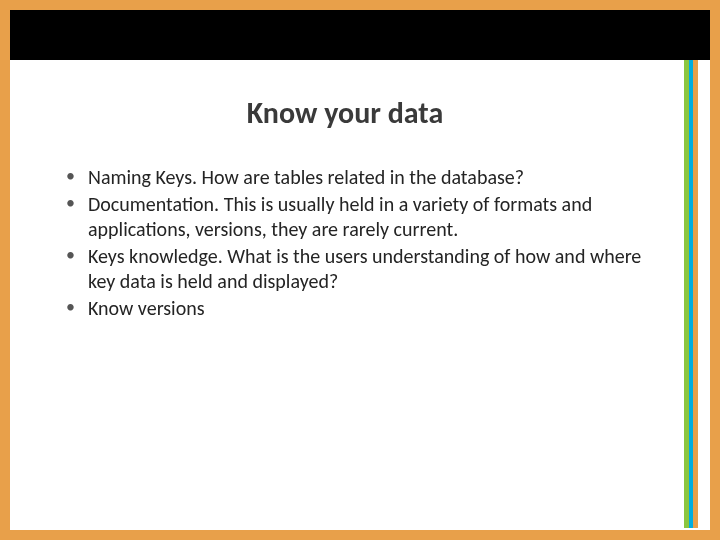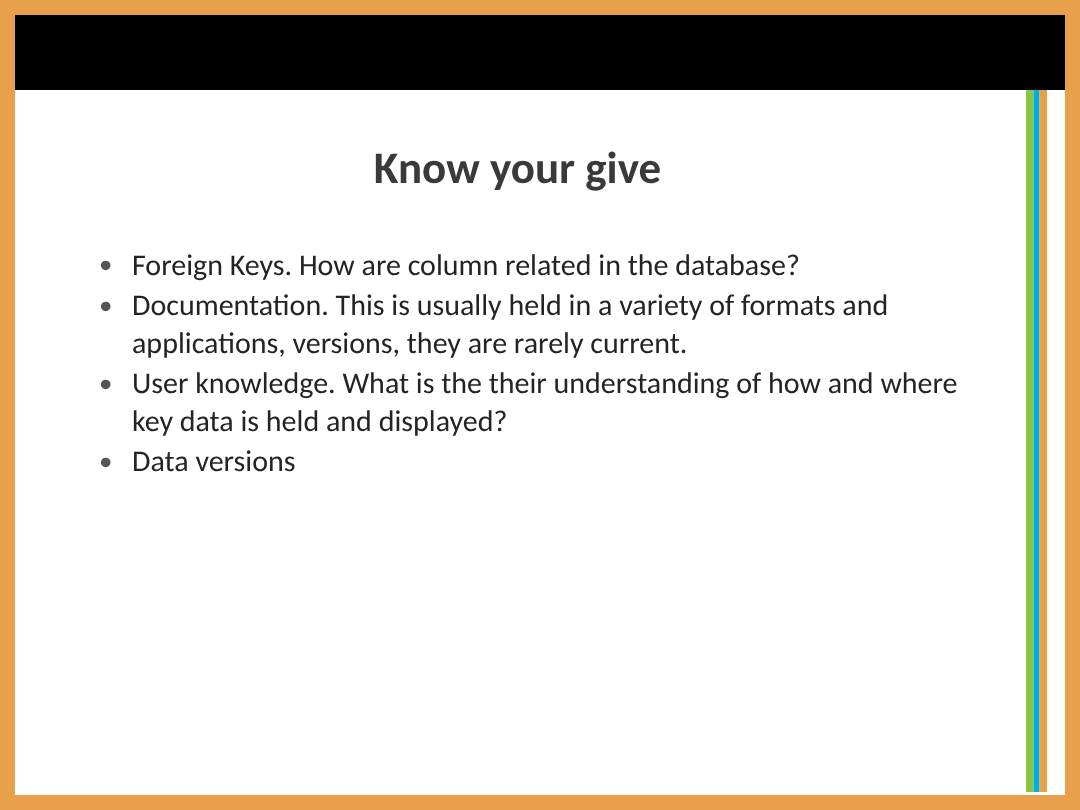--- a/index.html
+++ b/index.html
@@ -80,22 +80,22 @@
 
 <div class="outer-border"></div>
 <div class="header-black"></div>
 <div class="inner-white"></div>
 <div class="accent-stripes">
   <div class="stripe s-green"></div>
   <div class="stripe s-blue"></div>
   <div class="stripe s-orange"></div>
 </div>
 
-<div class="title">Know your give</div>
+<div class="title">Know your data</div>
 
 <div class="content">
   <ul>
-    <li>Foreign Keys.  How are column related in the database?</li>
+    <li>Naming Keys.  How are tables related in the database?</li>
     <li>Documentation.  This is usually held in a variety of formats and applications, versions, they are rarely current.</li>
-    <li>User knowledge.  What is the their understanding of how and where key data is held and displayed?</li>
-    <li>Data versions</li>
+    <li>Keys knowledge.  What is the users understanding of how and where key data is held and displayed?</li>
+    <li>Know versions</li>
   </ul>
 </div>
 
 </body></html>

